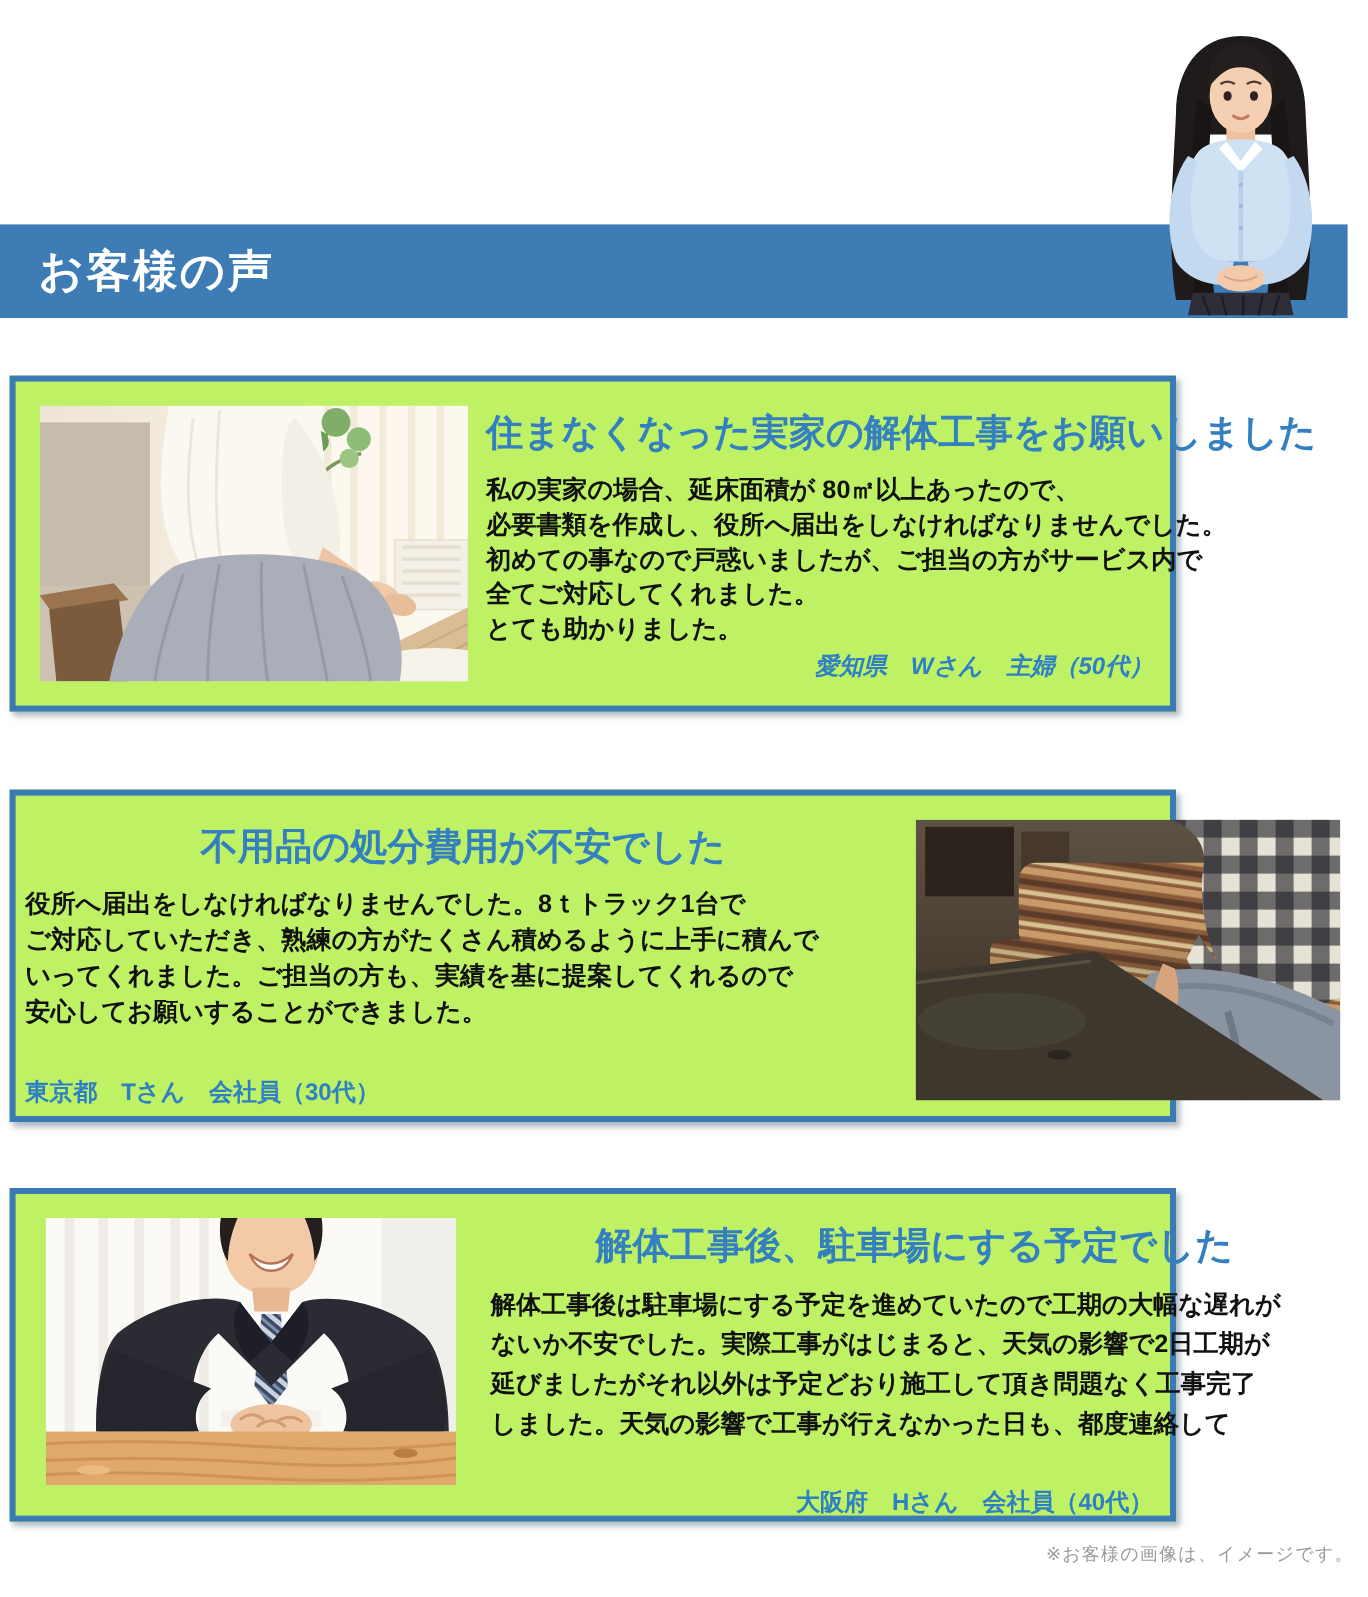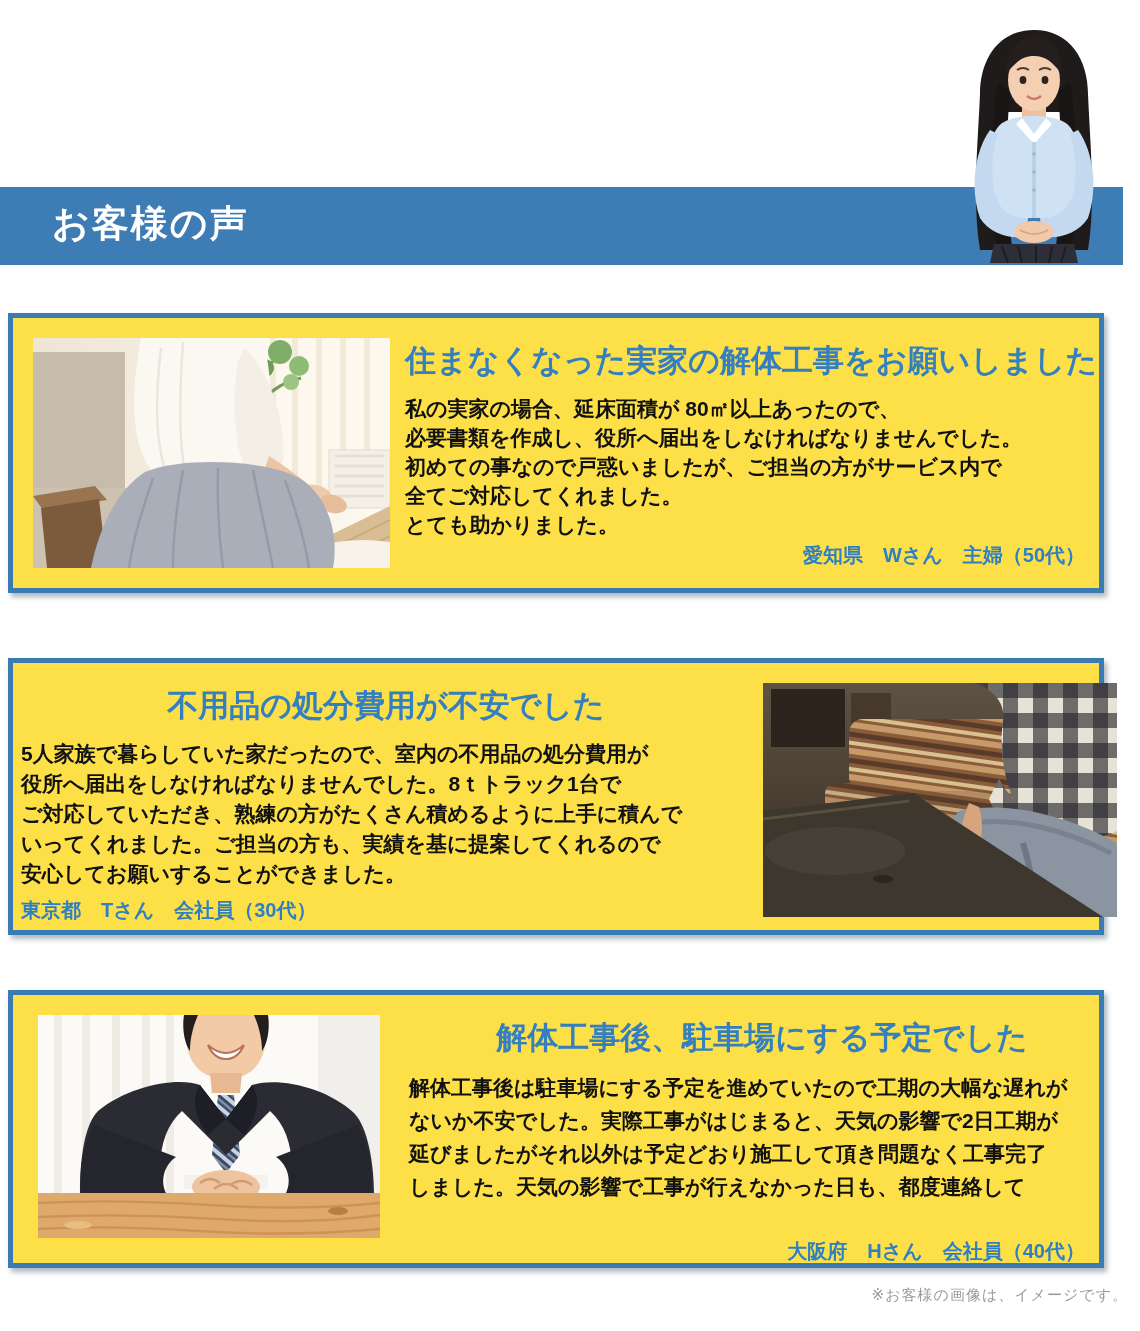--- a/index.html
+++ b/index.html
@@ -6,27 +6,27 @@
   .page{
     position:relative;width:1140px;height:1331px;background:#fff;overflow:hidden;
     font-family:"Liberation Sans","DejaVu Sans",sans-serif;
   }
   
   .banner{
     position:absolute;left:0;top:187px;width:1123px;height:78px;
     background:#3d7cb5;
   }
   .banner h1{
-    margin:0;position:absolute;left:52px;top:0;line-height:78px;
-    font-size:37px;font-weight:bold;color:#ffffff;letter-spacing:2px;font-family:Liberation Mono, monospace;
+    margin:0;position:absolute;left:32px;top:0;line-height:78px;
+    font-size:37px;font-weight:bold;color:#ffffff;letter-spacing:2px;
   }
   .receptionist{position:absolute;right:0;top:22px;width:212px;height:241px;}
   
   .card{
-    position:absolute;left:8px;width:1096px;background:#fde047;
+    position:absolute;left:8px;width:972px;background:#bef264;
     border:5px solid #3b7bb4;box-sizing:border-box;
     box-shadow:3px 4px 5px rgba(110,125,140,.55);
   }
   .card1{top:313px;height:280px;}
   .card2{top:658px;height:277px;}
   .card3{top:990px;height:278px;padding-left:28px;}
   .photo{position:absolute;overflow:hidden;}
   .photo svg{display:block;}
   .t-title{
     margin:0;position:absolute;font-weight:bold;color:#337fc0;
@@ -37,21 +37,21 @@
     font-weight:bold;color:#111;font-size:21px;white-space:nowrap;
   }
   .attr{
     position:absolute;font-weight:bold;color:#2f7fc4;font-size:20px;white-space:nowrap;
   }
   
   .card1 .photo{left:20px;top:20px;width:357px;height:230px;}
   .card1 .t-title{left:392px;top:22px;}
   .card1 .t-body{left:392px;top:76px;}
   .card1 .body-line{line-height:29px;}
-  .card1 .attr{right:14px;top:224px;}
+  .card1 .attr{right:14px;top:224px;font-style:italic;}
   
   .card2 .t-title{left:8px;top:22px;width:730px;text-align:center;}
   .card2 .t-body{left:8px;top:76px;}
   .card2 .body-line{line-height:30px;}
   .card2 .attr{left:8px;top:234px;}
   .card2 .photo{left:750px;top:20px;width:354px;height:234px;}
   
   .card3 .photo{left:25px;top:20px;width:342px;height:223px;}
   .card3 .t-title{left:390px;top:22px;width:718px;text-align:center;}
   .card3 .t-body{left:396px;top:76px;}
@@ -165,21 +165,20 @@
       <div class="body-line">初めての事なので戸惑いましたが、ご担当の方がサービス内で</div>
       <div class="body-line">全てご対応してくれました。</div>
       <div class="body-line">とても助かりました。</div>
     </div>
     <div class="attr">愛知県　Wさん　主婦（50代）</div>
   </section>
 
   <section class="card card2">
     <h2 class="t-title">不用品の処分費用が不安でした</h2>
     <div class="t-body">
-      <div class="body-line">5人家族で暮らしていた家だったので、室内の不用品の処分費用が</div>
       <div class="body-line">役所へ届出をしなければなりませんでした。8ｔトラック1台で</div>
       <div class="body-line">ご対応していただき、熟練の方がたくさん積めるように上手に積んで</div>
       <div class="body-line">いってくれました。ご担当の方も、実績を基に提案してくれるので</div>
       <div class="body-line">安心してお願いすることができました。</div>
     </div>
     <div class="attr">東京都　Tさん　会社員（30代）</div>
     <div class="photo">
       <svg width="354" height="234" viewBox="0 0 354 234">
         <defs>
           <linearGradient id="bg2" x1="0" y1="0" x2="0" y2="1">

